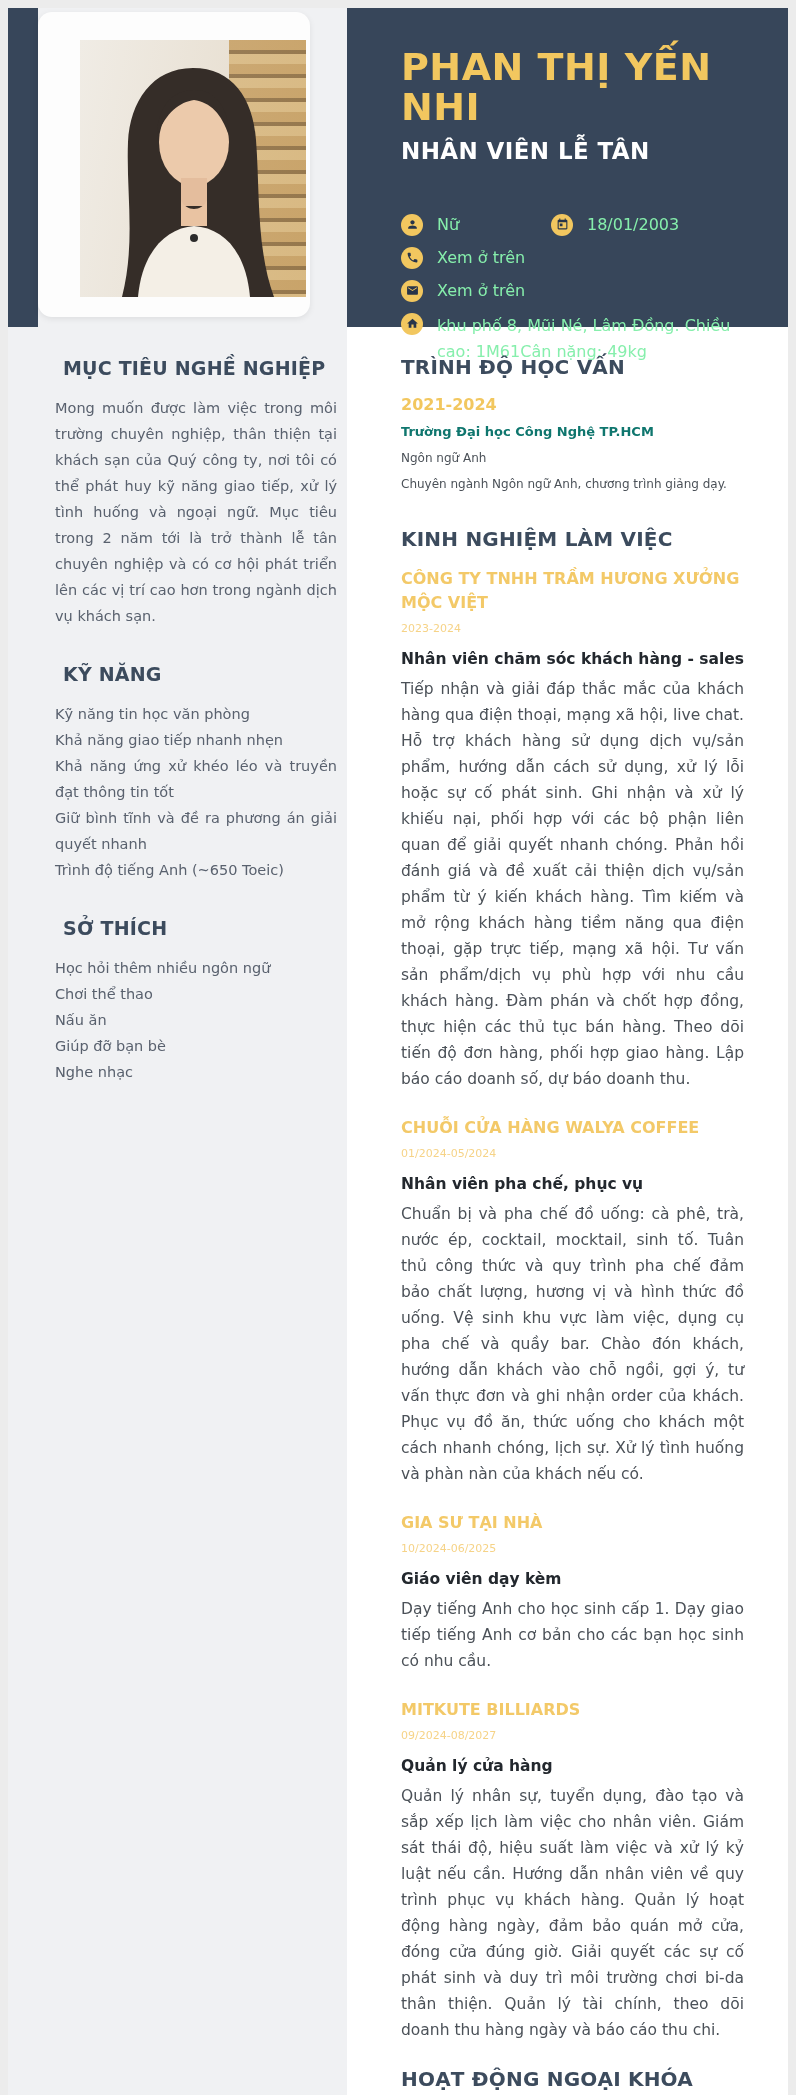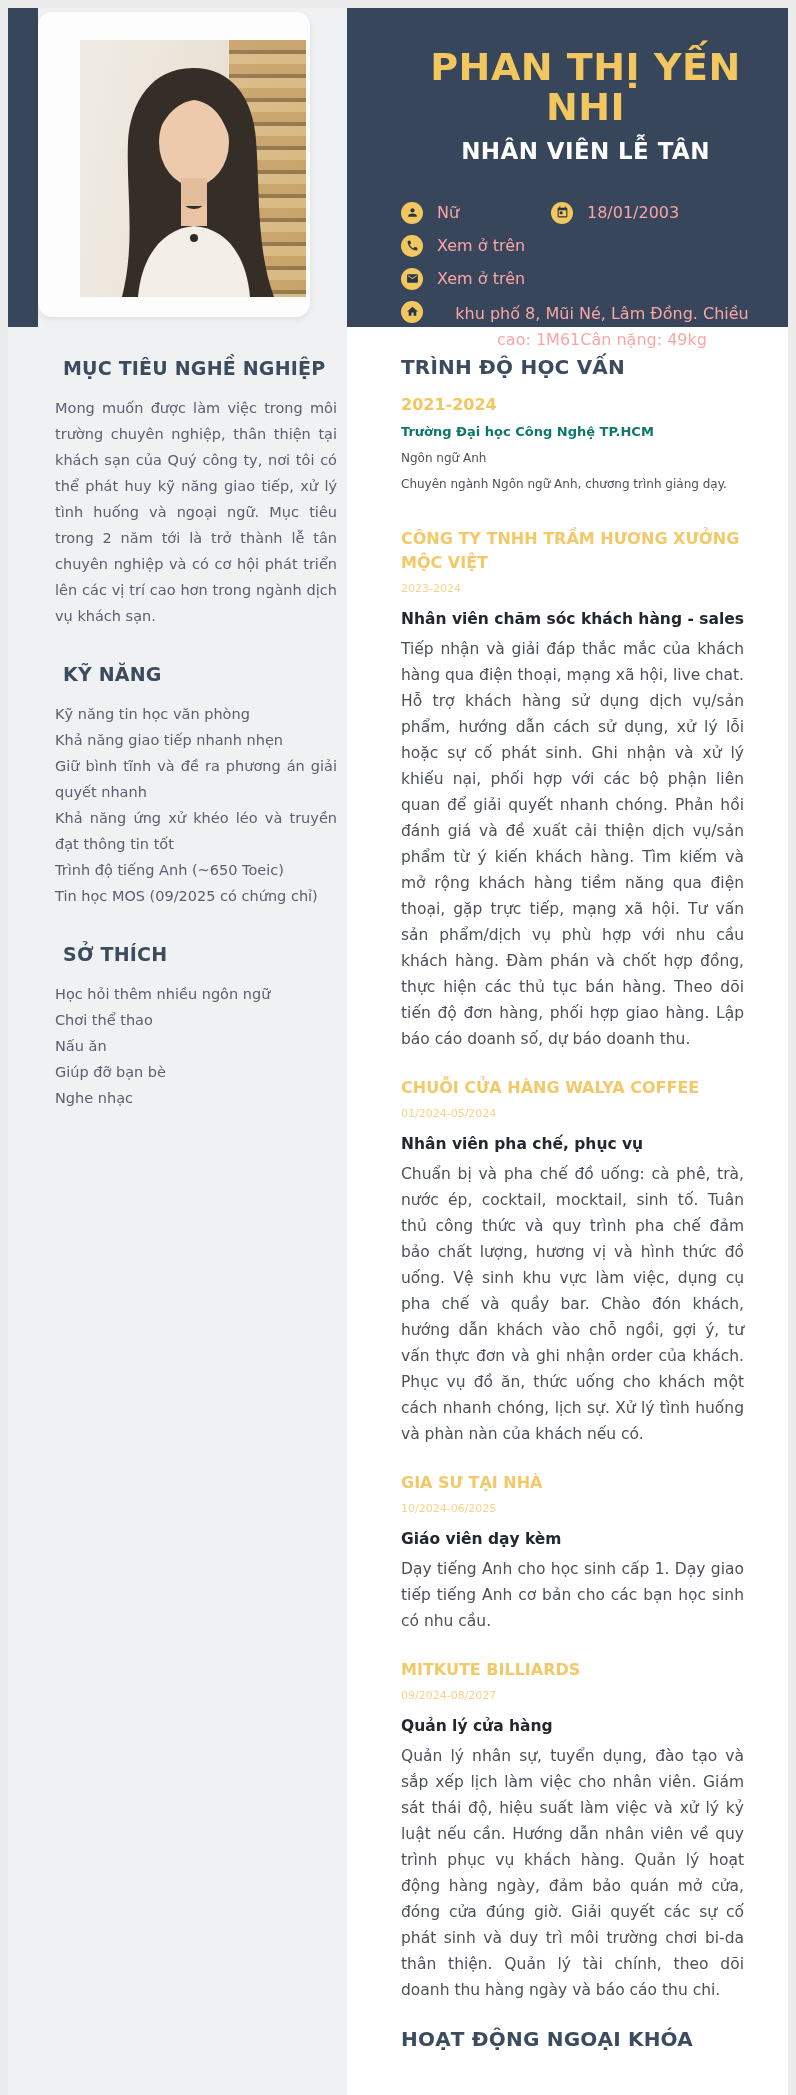--- a/index.html
+++ b/index.html
@@ -40,24 +40,24 @@
   .photo{
     position:relative;width:226px;height:257px;overflow:hidden;
     background:linear-gradient(100deg,#f0ece5 0%,#e9e1d4 58%,#d9c39a 100%);
   }
   .photo .blinds{
     position:absolute;top:0;right:0;width:34%;height:100%;
     background:repeating-linear-gradient(180deg,#c69e61 0 10px,#8a6a3e 10px 14px,#d8b77e 14px 24px);
     opacity:.85;
   }
   .photo svg{position:absolute;left:0;top:0;width:100%;height:100%;}
-  .header-navy{flex:1;background:var(--navy);padding:40px 18px 0 54px;color:#fff;text-align:center;}
+  .header-navy{flex:1;background:var(--navy);padding:40px 18px 0 54px;color:#fff;}
   .name{font-size:38px;font-weight:700;color:var(--gold);letter-spacing:.5px;line-height:1.05;}
   .job-title{font-size:23px;font-weight:700;color:#ffffff;margin-top:10px;letter-spacing:.4px;}
-  .contacts{margin-top:38px;font-size:16px;color:#fca5a5;}
+  .contacts{margin-top:50px;font-size:16px;color:#86efac;}
   .contact-row{display:flex;align-items:flex-start;margin-bottom:11px;}
   .contact-cell{display:flex;align-items:flex-start;}
   .contact-cell.first{width:150px;flex-shrink:0;}
   .cicon{
     width:22px;height:22px;border-radius:50%;background:var(--gold);
     display:flex;align-items:center;justify-content:center;flex-shrink:0;
     margin-right:14px;margin-top:0;
   }
   .cicon svg{width:13px;height:13px;fill:#27344a;}
   .contact-label{line-height:22px;}
@@ -174,24 +174,23 @@
         <section>
           <h2>MỤC TIÊU NGHỀ NGHIỆP</h2>
           <p>Mong muốn được làm việc trong môi trường chuyên nghiệp, thân thiện tại khách sạn của Quý công ty, nơi tôi có thể phát huy kỹ năng giao tiếp, xử lý tình huống và ngoại ngữ. Mục tiêu trong 2 năm tới là trở thành lễ tân chuyên nghiệp và có cơ hội phát triển lên các vị trí cao hơn trong ngành dịch vụ khách sạn.</p>
         </section>
 
         <section>
           <h2>KỸ NĂNG</h2>
           <ul class="plain-list">
             <li>Kỹ năng tin học văn phòng</li>
             <li>Khả năng giao tiếp nhanh nhẹn</li>
+            <li>Khả năng ứng xử khéo léo và truyền đạt thông tin tốt</li>
             <li>Giữ bình tĩnh và đề ra phương án giải quyết nhanh</li>
-            <li>Khả năng ứng xử khéo léo và truyền đạt thông tin tốt</li>
             <li>Trình độ tiếng Anh (~650 Toeic)</li>
-            <li>Tin học MOS (09/2025 có chứng chỉ)</li>
           </ul>
         </section>
 
         <section>
           <h2>SỞ THÍCH</h2>
           <ul class="plain-list">
             <li>Học hỏi thêm nhiều ngôn ngữ</li>
             <li>Chơi thể thao</li>
             <li>Nấu ăn</li>
             <li>Giúp đỡ bạn bè</li>
@@ -204,20 +203,21 @@
 
         <section class="edu-block">
           <h2>TRÌNH ĐỘ HỌC VẤN</h2>
           <div class="edu-period">2021-2024</div>
           <div class="edu-school">Trường Đại học Công Nghệ TP.HCM</div>
           <div class="edu-line">Ngôn ngữ Anh</div>
           <div class="edu-line">Chuyên ngành Ngôn ngữ Anh, chương trình giảng dạy.</div>
         </section>
 
         <section>
+          <h2>KINH NGHIỆM LÀM VIỆC</h2>
 
           <div class="job">
             <div class="job-company">CÔNG TY TNHH TRẦM HƯƠNG XƯỞNG MỘC VIỆT</div>
             <div class="job-period">2023-2024</div>
             <div class="job-role">Nhân viên chăm sóc khách hàng - sales</div>
             <p class="job-desc">Tiếp nhận và giải đáp thắc mắc của khách hàng qua điện thoại, mạng xã hội, live chat. Hỗ trợ khách hàng sử dụng dịch vụ/sản phẩm, hướng dẫn cách sử dụng, xử lý lỗi hoặc sự cố phát sinh. Ghi nhận và xử lý khiếu nại, phối hợp với các bộ phận liên quan để giải quyết nhanh chóng. Phản hồi đánh giá và đề xuất cải thiện dịch vụ/sản phẩm từ ý kiến khách hàng. Tìm kiếm và mở rộng khách hàng tiềm năng qua điện thoại, gặp trực tiếp, mạng xã hội. Tư vấn sản phẩm/dịch vụ phù hợp với nhu cầu khách hàng. Đàm phán và chốt hợp đồng, thực hiện các thủ tục bán hàng. Theo dõi tiến độ đơn hàng, phối hợp giao hàng. Lập báo cáo doanh số, dự báo doanh thu.</p>
           </div>
 
           <div class="job">
             <div class="job-company">CHUỖI CỬA HÀNG WALYA COFFEE</div>

